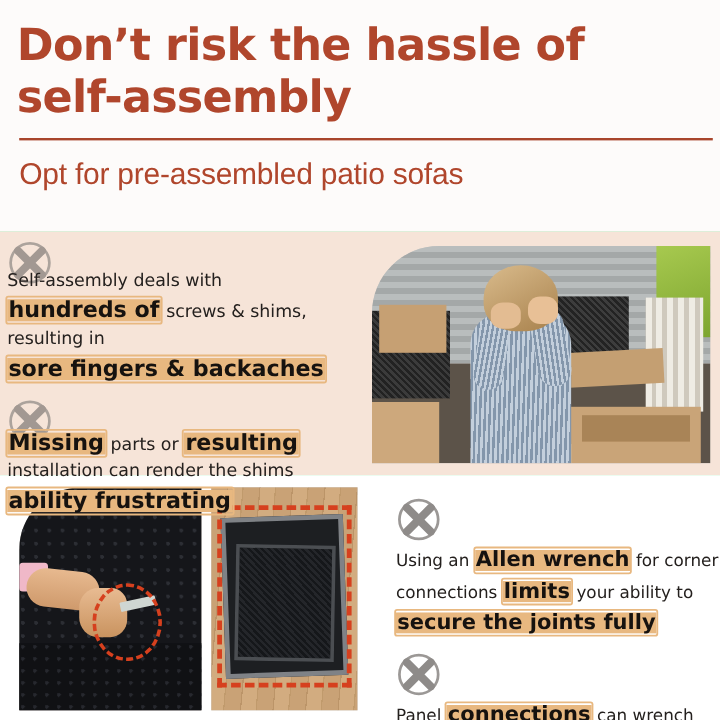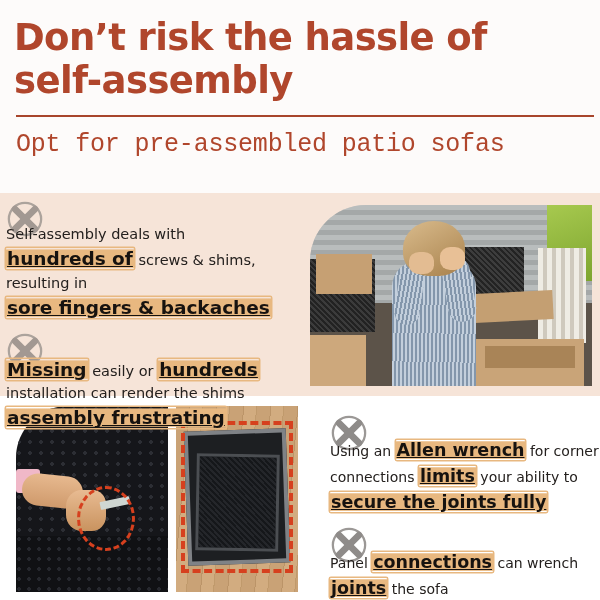--- a/index.html
+++ b/index.html
@@ -43,21 +43,21 @@
   }
   .divider {
     margin-top: 12px;
     margin-left: 2px;
     width: 578px;
     height: 2px;
     background: #a8452c;
   }
   .subhead {
     color: #b0462c;
-    font-family: Liberation Mono, monospace;
+    font-family: Liberation Sans, sans-serif;
     font-weight: normal;
     font-size: 25px;
     line-height: 1.2;
     margin: 13px 0 0 2px;
     letter-spacing: -0.2px;
   }
 
   
   .band-top {
     position: absolute;
@@ -101,36 +101,35 @@
   .bullet-text {
     position: relative;
     z-index: 2;
     font-family: "DejaVu Sans", sans-serif;
     font-size: 14.5px;
     line-height: 1.48;
     color: #24201e;
     margin: 0;
     padding-left: 6px;
   }
-  .block-lower-right .bullet-text { padding-left: 8px; font-size: 14px; }
+  .block-lower-right .bullet-text { padding-left: 8px; font-size: 14px; margin-top: 17px; }
 
   .bullet-text .hl {
     font-weight: bold;
     font-size: 18.5px;
     color: #16120f;
     background: linear-gradient(to bottom,
        rgba(232,184,128,0) 6%,
        #e8b880 8%,
        #e8b880 92%,
        rgba(232,184,128,0) 96%);
     box-shadow: 0 0 0 1.5px #e8b880;
     border-radius: 1px;
     padding: 0 1px;
     white-space: nowrap;
-    text-decoration: underline;
   }
   .block-lower-right .bullet-text .hl { font-size: 17.5px; }
 
   
   .photo {
     position: absolute;
     overflow: hidden;
     background: #cfcac5;
   }
   .photo-frustrated {
@@ -289,21 +288,21 @@
           <line x1="30.5" y1="9.5" x2="9.5" y2="30.5" stroke="#6f6b68" stroke-width="7" stroke-linecap="round"></line>
         </svg>
         <p class="bullet-text"><span>Self-assembly deals with </span><span class="hl">hundreds of</span><span> screws &amp; shims, resulting in </span><span class="hl">sore fingers &amp; backaches</span></p>
       </div>
       <div class="bullet">
         <svg class="x-icon" viewBox="0 0 40 40">
           <circle cx="20" cy="20" r="17" fill="none" stroke="#807c79" stroke-width="2.4"></circle>
           <line x1="9.5" y1="9.5" x2="30.5" y2="30.5" stroke="#6f6b68" stroke-width="7" stroke-linecap="round"></line>
           <line x1="30.5" y1="9.5" x2="9.5" y2="30.5" stroke="#6f6b68" stroke-width="7" stroke-linecap="round"></line>
         </svg>
-        <p class="bullet-text"><span class="hl">Missing</span><span> easily or </span><span class="hl">hundreds</span><span> installation can render the shims </span><span class="hl">assembly frustrating</span></p>
+        <p class="bullet-text"><span class="hl">Missing</span><span> parts or </span><span class="hl">resulting</span><span> installation can render the shims </span><span class="hl">ability frustrating</span></p>
       </div>
     </div>
 
   <div class="text-block block-lower-right">
       <div class="bullet">
         <svg class="x-icon" viewBox="0 0 40 40">
           <circle cx="20" cy="20" r="17" fill="none" stroke="#807c79" stroke-width="2.4"></circle>
           <line x1="9.5" y1="9.5" x2="30.5" y2="30.5" stroke="#6f6b68" stroke-width="7" stroke-linecap="round"></line>
           <line x1="30.5" y1="9.5" x2="9.5" y2="30.5" stroke="#6f6b68" stroke-width="7" stroke-linecap="round"></line>
         </svg>

